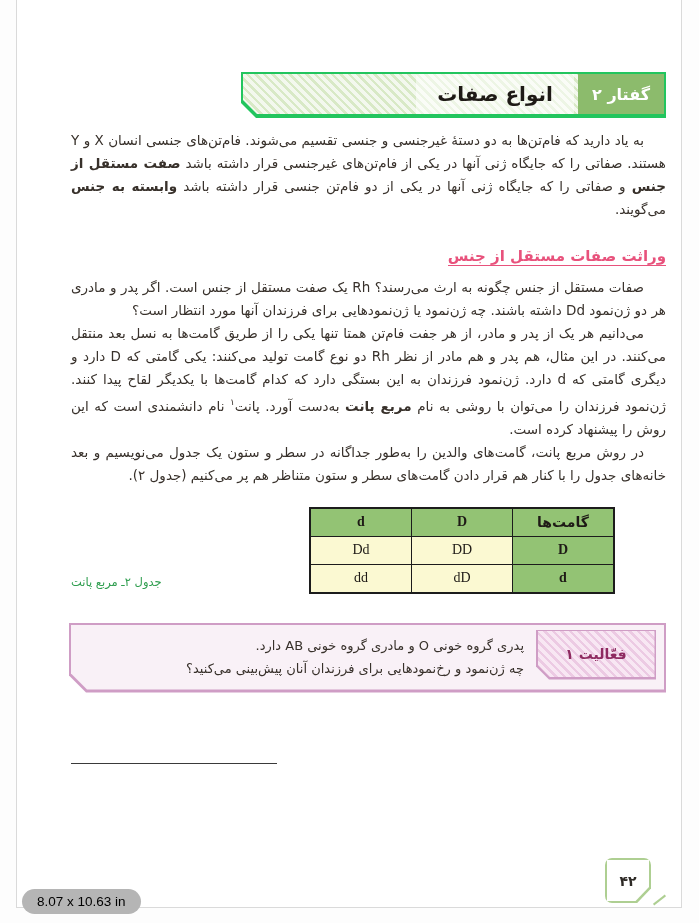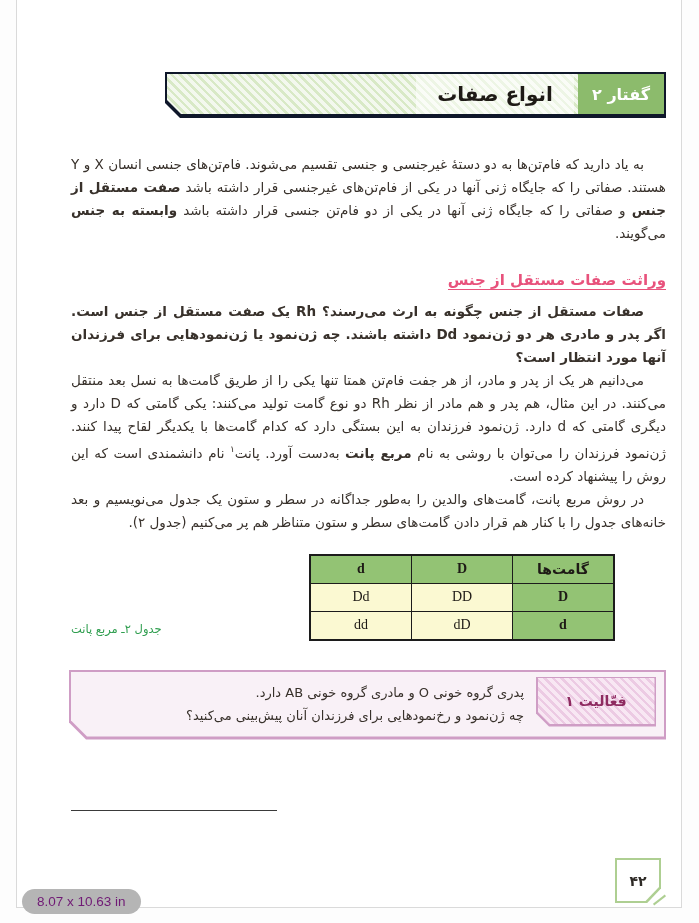--- a/index.html
+++ b/index.html
@@ -3,41 +3,41 @@
 <meta charset="utf-8">
 <style>
   html,body{margin:0;padding:0;background:#ffffff;}
   body{font-family:"DejaVu Sans",sans-serif;}
   .canvas{position:relative;width:699px;height:923px;background:#fdfdfd;overflow:hidden;}
   .page{position:absolute;left:16px;top:0;width:666px;height:908px;background:#ffffff;
         border:1px solid #dadada;border-top:none;box-sizing:border-box;}
   .content{position:relative;margin-left:54px;margin-right:15px;direction:rtl;}
 
   
-  .banner-outer{position:relative;margin-top:72px;width:501px;height:46px;background:#0f172a;
-    clip-path:polygon(0 0,100% 0,100% 100%,15px 100%,0 calc(100% - 15px));}
+  .banner-outer{position:relative;margin-top:72px;width:417px;height:46px;background:#22c55e;
+    clip-path:polygon(0 0,100% 0,100% 100%,15px 100%,0 calc(100% - 15px));padding-left:8px;}
   .banner-inner{position:absolute;left:2px;right:2px;top:2px;bottom:4px;
     background:repeating-linear-gradient(45deg,#d8e9c6 0 2.5px,#f3f8ee 2.5px 6px);
     clip-path:polygon(0 0,100% 0,100% 100%,14px 100%,0 calc(100% - 14px));}
   .lecture-badge{position:absolute;right:0;top:0;bottom:0;width:86px;background:#8cbb6c;
     display:flex;align-items:center;justify-content:center;color:#ffffff;
     font-weight:bold;font-size:16px;}
   .banner-title{position:absolute;right:90px;top:0;bottom:0;width:158px;
     background:rgba(255,255,255,0.55);display:flex;align-items:center;justify-content:center;
     color:#1e1a16;font-weight:bold;font-size:20px;}
 
   
   .para{color:#38312b;font-size:13.5px;line-height:23px;text-align:justify;
     text-indent:22px;margin:0;}
   .para sup{font-size:9px;}
-  .first-para{margin-top:35px;}
+  .first-para{margin-top:11px;}
   .heading-wrap{margin-top:25px;text-align:right;}
   .section-heading{display:inline-block;color:#e8527c;font-weight:bold;font-size:15px;
     border-bottom:1.5px solid #e8527c;padding-bottom:0;}
-  .after-heading{margin-top:10px;font-weight:bold;}
+  .after-heading{margin-top:10px;}
 
   
   .table-zone{position:relative;margin-top:20px;height:96px;}
   table.punnett{direction:ltr;border-collapse:collapse;margin-right:51px;
     font-family:"Liberation Serif","DejaVu Sans",serif;}
   table.punnett td,table.punnett th{border:1px solid #1c1c1c;width:100px;height:27px;
     text-align:center;font-size:14px;color:#1e1a16;padding:0;}
   table.punnett{border:2px solid #1c1c1c;}
   .cell-green{background:#93c374;font-weight:bold;}
   .cell-yellow{background:#fbf9d2;font-weight:normal;}
@@ -59,32 +59,32 @@
   .activity-text{position:absolute;right:140px;left:20px;top:9px;direction:rtl;text-align:right;
     color:#38312b;font-size:13px;line-height:23px;}
 
   
   .footnote{margin-top:70px;direction:ltr;}
   .footnote-rule{width:206px;border-top:1.5px solid #3a3a3a;}
   .footnote-text{margin-top:5px;font-family:"Liberation Serif","DejaVu Sans",serif;
     font-weight:bold;font-size:13px;color:#2e2a26;}
 
   
-  .pagenum-outer{position:absolute;right:20px;top:858px;width:46px;height:45px;background:#aecf92;
-    clip-path:polygon(0 0,100% 0,100% 68%,70% 100%,0 100%);}
+  .pagenum-outer{position:absolute;right:30px;top:858px;width:46px;height:45px;background:#aecf92;
+    clip-path:polygon(0 0,100% 0,100% 68%,70% 100%,0 100%);border-radius:7px;}
   .pagenum-inner{position:absolute;left:2px;right:2px;top:2px;bottom:2px;background:#ffffff;
     clip-path:polygon(0 0,100% 0,100% 66%,68% 100%,0 100%);
     display:flex;align-items:center;justify-content:center;
     font-weight:bold;font-size:14px;color:#2e2a26;}
   .pagenum-tail{position:absolute;right:14px;top:899px;width:15px;height:2px;background:#aecf92;
     transform:rotate(-38deg);}
 
   
   .size-badge{position:absolute;left:22px;top:889px;padding:5px 15px;background:#b5b5b5;
-    border-radius:15px;color:#701a75;font-size:13.5px;
+    border-radius:15px;color:#000000;font-size:13.5px;
     font-family:"Liberation Sans",sans-serif;}
 </style>
 </head>
 <body>
 
 <div class="canvas">
   <div class="page">
     <div class="content">
 
       <div class="banner-outer">

